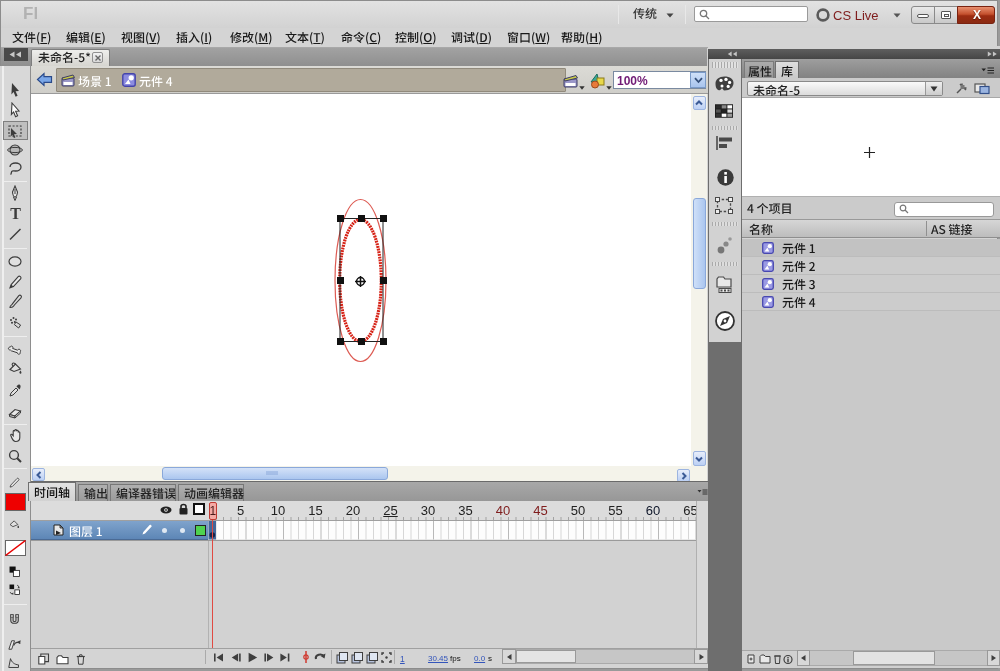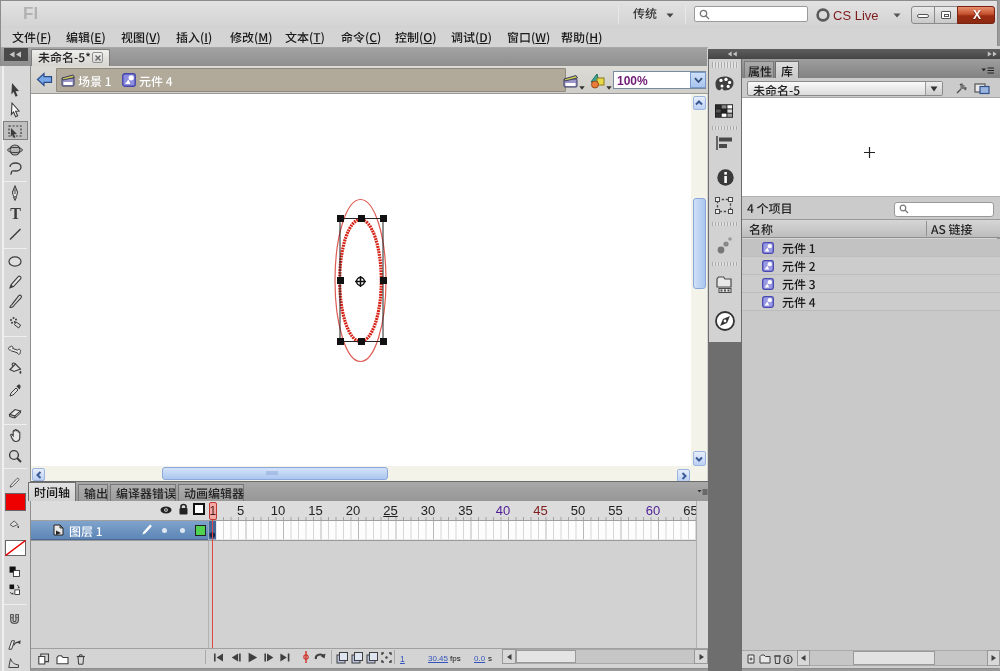--- a/index.html
+++ b/index.html
@@ -312,25 +312,25 @@
       <path d="M3 5 L3 3.4 C3 0.8 8 0.8 8 3.4 L8 5" fill="none" stroke="#222" stroke-width="1.6"></path>
     </svg>
     <div style="position:absolute;left:193px;top:503px;width:12px;height:12px;background:#fff;border:2.5px solid #111;"></div>
     <div style="position:absolute;left:231.5px;top:504px;width:18px;height:13px;color:#222;font:13px/13px Liberation Sans,sans-serif;text-align:center;">5</div>
     <div style="position:absolute;left:269.0px;top:504px;width:18px;height:13px;color:#222;font:13px/13px Liberation Sans,sans-serif;text-align:center;">10</div>
     <div style="position:absolute;left:306.5px;top:504px;width:18px;height:13px;color:#222;font:13px/13px Liberation Sans,sans-serif;text-align:center;">15</div>
     <div style="position:absolute;left:344.0px;top:504px;width:18px;height:13px;color:#222;font:13px/13px Liberation Sans,sans-serif;text-align:center;">20</div>
     <div style="position:absolute;left:381.5px;top:504px;width:18px;height:13px;color:#222;font:13px/13px Liberation Sans,sans-serif;text-align:center;text-decoration:underline;">25</div>
     <div style="position:absolute;left:419.0px;top:504px;width:18px;height:13px;color:#222;font:13px/13px Liberation Sans,sans-serif;text-align:center;">30</div>
     <div style="position:absolute;left:456.5px;top:504px;width:18px;height:13px;color:#222;font:13px/13px Liberation Sans,sans-serif;text-align:center;">35</div>
-    <div style="position:absolute;left:494.0px;top:504px;width:18px;height:13px;color:#4c1d95;font:13px/13px Liberation Sans,sans-serif;text-align:center;">40</div>
+    <div style="position:absolute;left:494.0px;top:504px;width:18px;height:13px;color:#7f1d1d;font:13px/13px Liberation Sans,sans-serif;text-align:center;">40</div>
     <div style="position:absolute;left:531.5px;top:504px;width:18px;height:13px;color:#7f1d1d;font:13px/13px Liberation Sans,sans-serif;text-align:center;">45</div>
     <div style="position:absolute;left:569.0px;top:504px;width:18px;height:13px;color:#222;font:13px/13px Liberation Sans,sans-serif;text-align:center;">50</div>
     <div style="position:absolute;left:606.5px;top:504px;width:18px;height:13px;color:#222;font:13px/13px Liberation Sans,sans-serif;text-align:center;">55</div>
-    <div style="position:absolute;left:644.0px;top:504px;width:18px;height:13px;color:#4c1d95;font:13px/13px Liberation Sans,sans-serif;text-align:center;">60</div>
+    <div style="position:absolute;left:644.0px;top:504px;width:18px;height:13px;color:#0f172a;font:13px/13px Liberation Sans,sans-serif;text-align:center;">60</div>
     <div style="position:absolute;left:681.5px;top:504px;width:18px;height:13px;color:#222;font:13px/13px Liberation Sans,sans-serif;text-align:center;">65</div>
     <svg style="position:absolute;left:0px;top:516px" width="708" height="5" viewBox="0 0 708 5">
       <line x1="216.0" y1="1" x2="216.0" y2="4" stroke="#a2a2a2" stroke-width="1"></line>
       <line x1="223.5" y1="1" x2="223.5" y2="4" stroke="#a2a2a2" stroke-width="1"></line>
       <line x1="231.0" y1="1" x2="231.0" y2="4" stroke="#a2a2a2" stroke-width="1"></line>
       <line x1="238.5" y1="1" x2="238.5" y2="4" stroke="#a2a2a2" stroke-width="1"></line>
       <line x1="246.0" y1="1" x2="246.0" y2="4" stroke="#a2a2a2" stroke-width="1"></line>
       <line x1="253.5" y1="1" x2="253.5" y2="4" stroke="#a2a2a2" stroke-width="1"></line>
       <line x1="261.0" y1="1" x2="261.0" y2="4" stroke="#a2a2a2" stroke-width="1"></line>
       <line x1="268.5" y1="1" x2="268.5" y2="4" stroke="#a2a2a2" stroke-width="1"></line>

